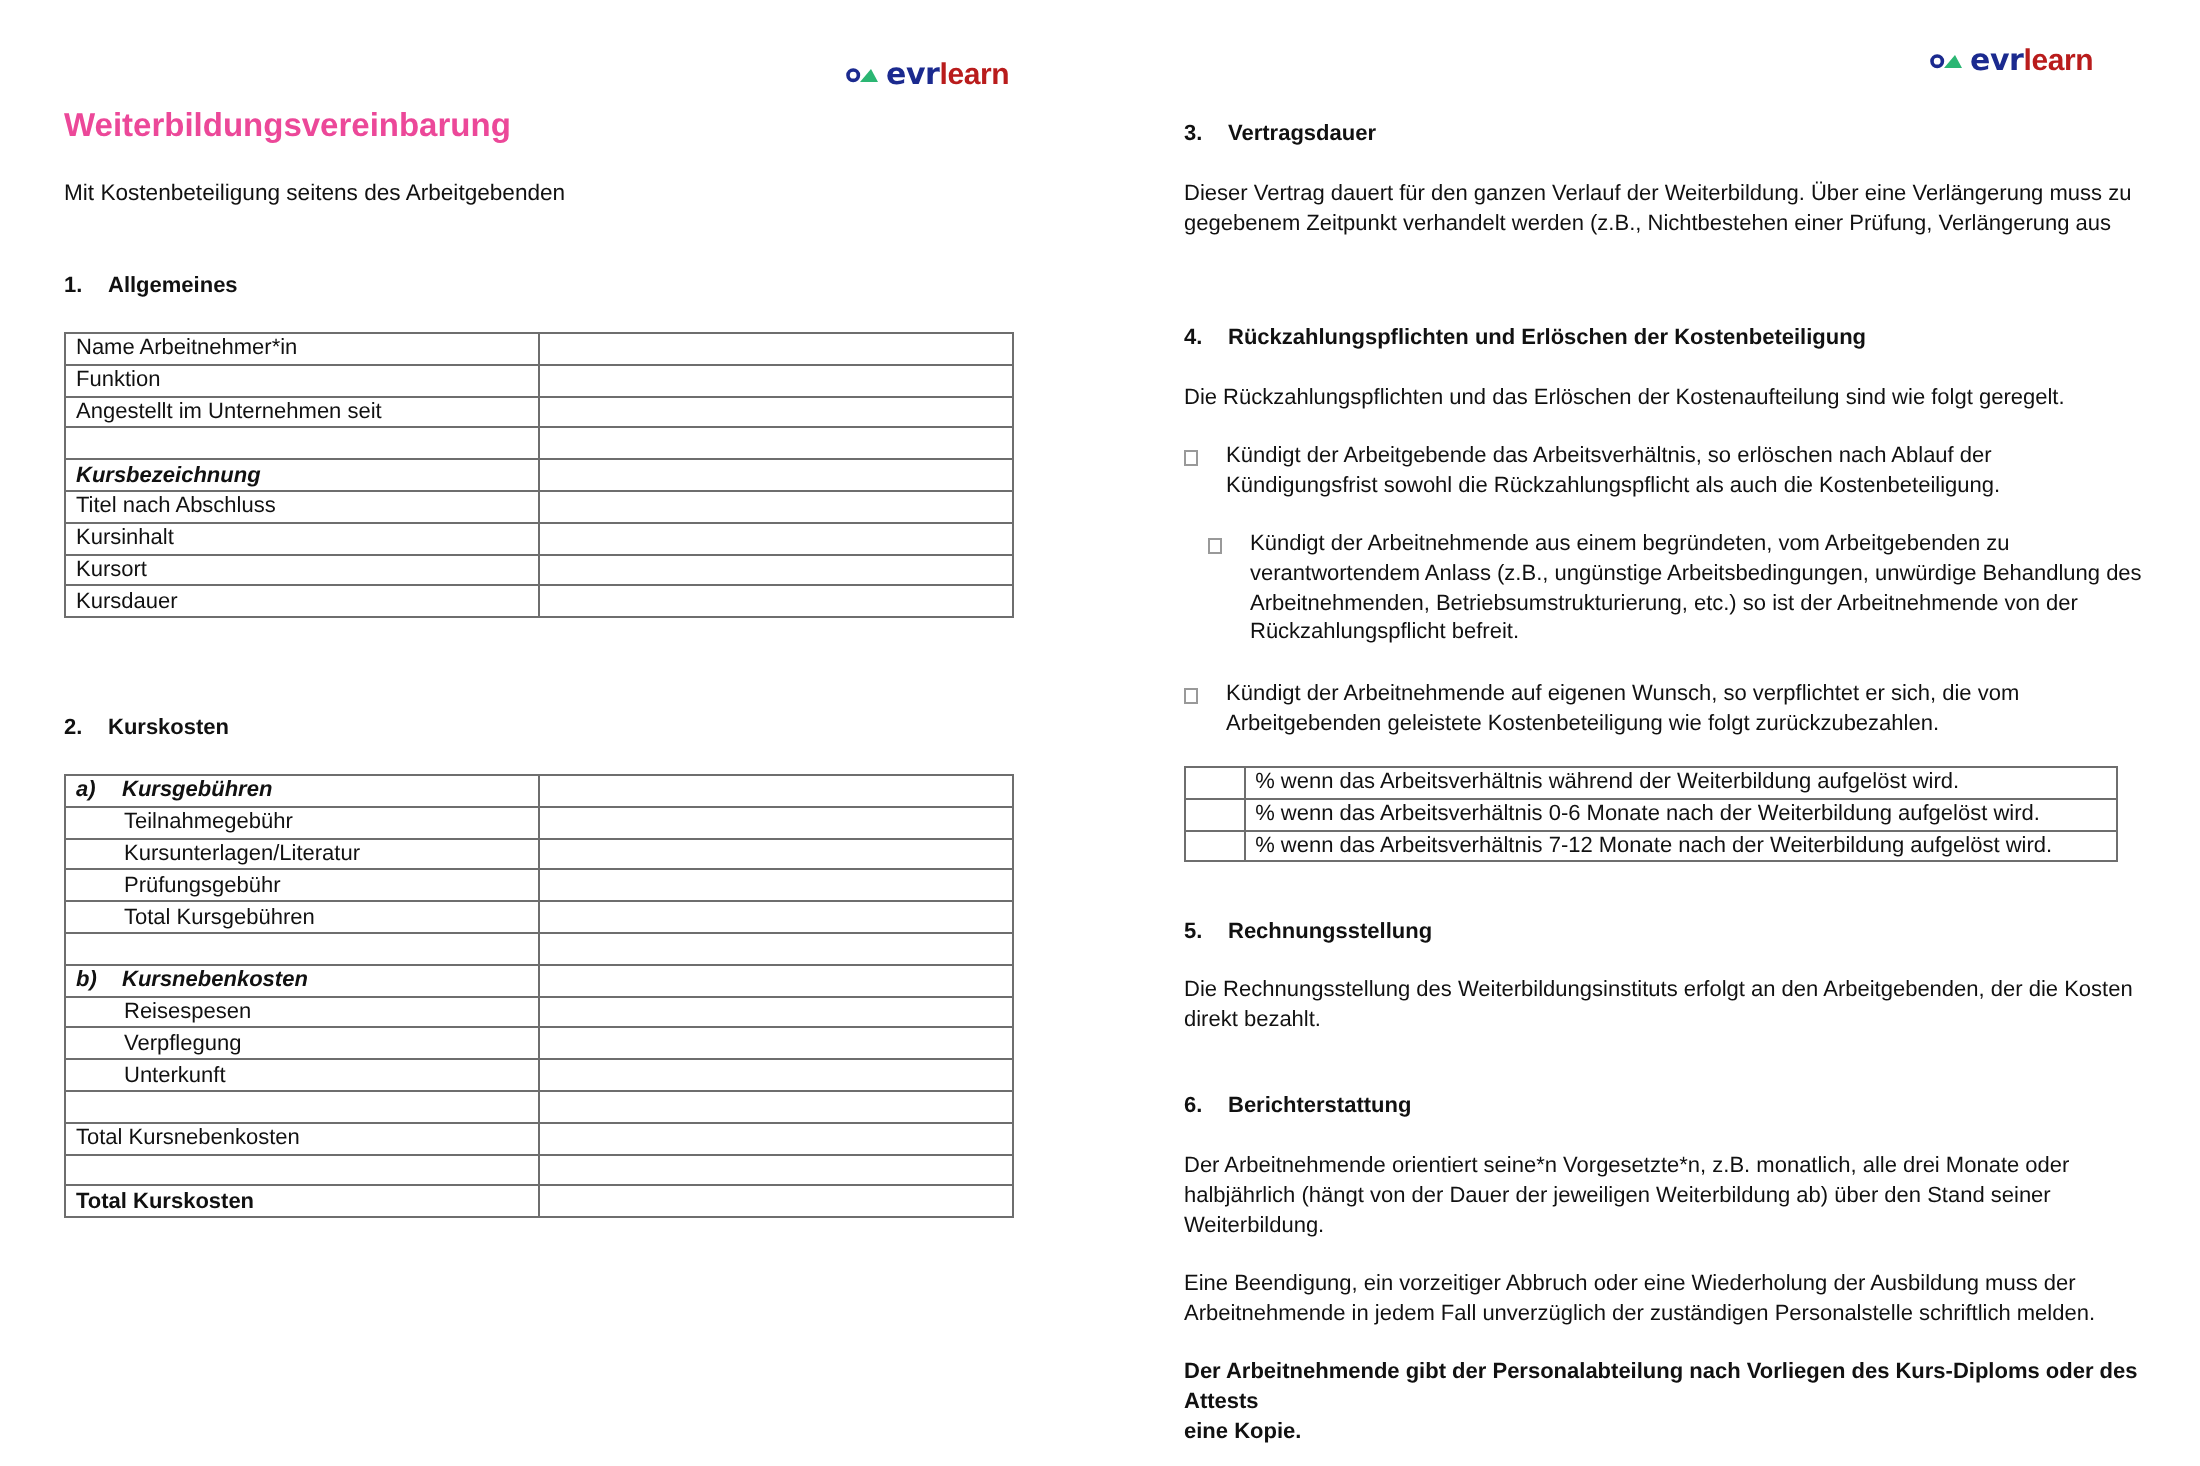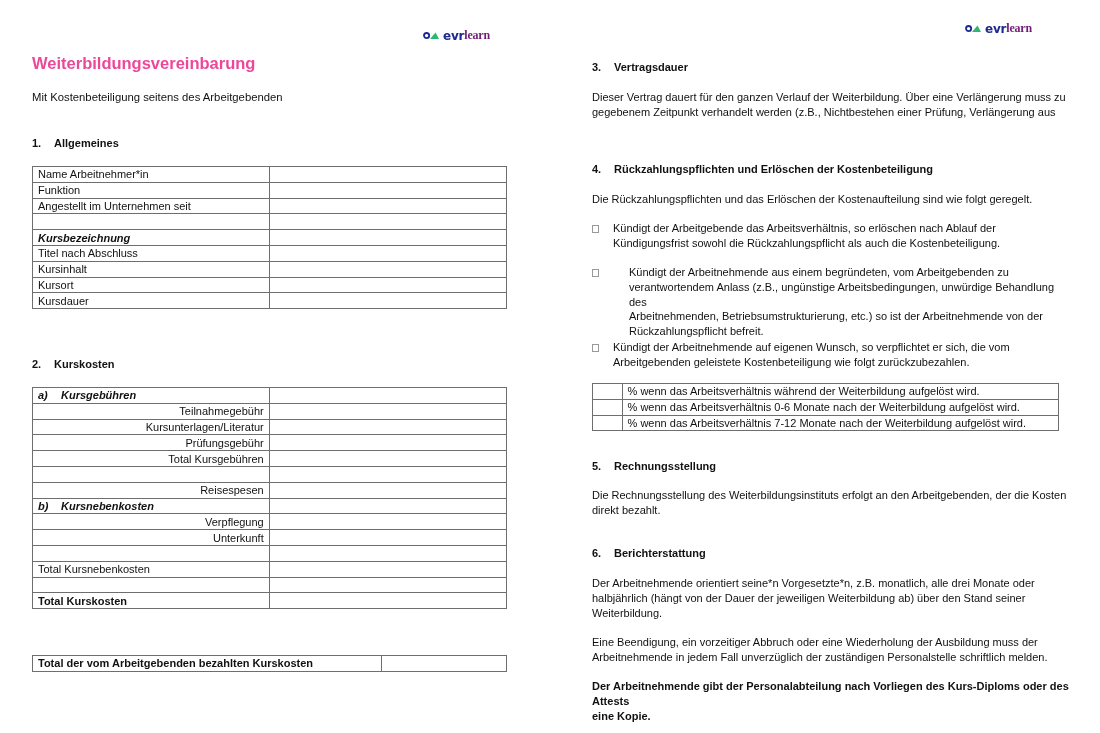--- a/index.html
+++ b/index.html
@@ -3,40 +3,40 @@
   <meta charset="utf-8">
   <style>
     * { box-sizing: border-box; margin: 0; padding: 0; }
     html, body { width: 1100px; height: 733px; background: #ffffff; overflow: hidden; }
     body { font-family: "Liberation Sans", sans-serif; color: #111111; font-size: 11px; position: relative; }
 
     .page { position: absolute; top: 0; width: 550px; height: 733px; background: #fff; }
     .page-left { left: 0; }
     .page-right { left: 550px; }
 
-    .logo { position: absolute; display: flex; align-items: center; font-weight: bold; font-size: 12px; letter-spacing: -0.2px; justify-content: center; }
+    .logo { position: absolute; display: flex; align-items: center; font-weight: bold; font-size: 15px; letter-spacing: -0.2px; justify-content: center; }
     .logo .mark { display: inline-flex; align-items: center; margin-right: 2px; }
     .logo .evr { color: #1b2a8f; font-family: "DejaVu Sans", sans-serif; }
-    .logo .learn { color: #701a75; font-family: Liberation Serif, serif; }
+    .logo .learn { color: #b91c1c; font-family: Liberation Sans, sans-serif; }
     .page-left .logo { left: 423px; top: 28px; }
     .page-right .logo { left: 415px; top: 21px; }
 
     .doc-title { position: absolute; left: 32px; top: 54px; font-size: 16.5px; font-weight: bold; color: #ec4899; }
     .doc-subtitle { position: absolute; left: 32px; top: 91px; font-size: 11.3px; }
 
     .section-heading { position: absolute; font-size: 11px; font-weight: bold; display: flex; }
     .section-heading .num { width: 22px; display: inline-block; }
 
     table.form { position: absolute; border-collapse: collapse; font-size: 11px; }
     table.form td { border: 1px solid #6e6e6e; height: 15.8px; padding: 0 5px; line-height: 14px; white-space: nowrap; vertical-align: middle; }
     table.form td.value { }
     .italic-bold { font-style: italic; font-weight: bold; }
     .bold { font-weight: bold; }
     .subletter { display: inline-block; width: 23px; font-style: italic; font-weight: bold; }
-    .indent { padding-left: 29px !important; text-align: right; }
+    .indent { padding-left: 29px !important; }
 
     .para { position: absolute; font-size: 11px; line-height: 14.8px; width: 478px; }
     .bullet { position: absolute; font-size: 11px; line-height: 14.8px; display: flex; width: 470px; }
     .bullet .box { width: 21px; flex: none; color: #777; font-size: 9px; padding-top: 1px; }
     .bullet .box span { display: inline-block; width: 7px; height: 8px; border: 1px solid #999; margin-top: 3px; }
   </style>
 </head>
 <body>
 
 <div class="page page-left">
@@ -134,25 +134,25 @@
     </tr>
     <tr>
       <td class="indent">Total Kursgebühren</td>
       <td></td>
     </tr>
     <tr>
       <td></td>
       <td></td>
     </tr>
     <tr>
+      <td class="italic-bold"><span class="subletter">b)</span><span>Kursnebenkosten</span></td>
+      <td></td>
+    </tr>
+    <tr>
       <td class="indent">Reisespesen</td>
-      <td></td>
-    </tr>
-    <tr>
-      <td class="italic-bold"><span class="subletter">b)</span><span>Kursnebenkosten</span></td>
       <td></td>
     </tr>
     <tr>
       <td class="indent">Verpflegung</td>
       <td></td>
     </tr>
     <tr>
       <td class="indent">Unterkunft</td>
       <td></td>
     </tr>
@@ -168,32 +168,20 @@
       <td></td>
       <td></td>
     </tr>
     <tr>
       <td class="bold">Total Kurskosten</td>
       <td></td>
     </tr>
   </tbody>
     </table>
 
-  <table class="form" style="left:32px; top:655px; width:475px;">
-    <colgroup>
-        <col style="width:349px">
-        <col style="width:126px">
-      </colgroup>
-    <tbody>
-        <tr>
-      <td class="bold">Total der vom Arbeitgebenden bezahlten Kurskosten</td>
-      <td></td>
-    </tr>
-  </tbody>
-    </table>
 </div>
 
 <div class="page page-right">
 
   <div class="logo">
     <span class="mark">
       <svg width="18" height="9" viewBox="0 0 18 9">
         <circle cx="3.6" cy="4.6" r="2.6" fill="none" stroke="#1b2a8f" stroke-width="1.8"></circle>
         <polygon points="7,8 12.5,1.5 16,8" fill="#2bb673"></polygon>
       </svg>
@@ -218,21 +206,21 @@
   <div class="para" style="left:42px; top:192px;">Die Rückzahlungspflichten und das Erlöschen der Kostenaufteilung sind wie folgt geregelt.</div>
 
   <div class="bullet" style="left:42px; top:221px;">
     <div class="box"><span></span></div>
     <div>
       <div>Kündigt der Arbeitgebende das Arbeitsverhältnis, so erlöschen nach Ablauf der</div>
       <div>Kündigungsfrist sowohl die Rückzahlungspflicht als auch die Kostenbeteiligung.</div>
     </div>
   </div>
 
-  <div class="bullet" style="left:42px; top:265px;gap:16px;">
+  <div class="bullet" style="left:54px; top:265px;">
     <div class="box"><span></span></div>
     <div style="width:460px;">
       <div>Kündigt der Arbeitnehmende aus einem begründeten, vom Arbeitgebenden zu</div>
       <div>verantwortendem Anlass (z.B., ungünstige Arbeitsbedingungen, unwürdige Behandlung des</div>
       <div>Arbeitnehmenden, Betriebsumstrukturierung, etc.) so ist der Arbeitnehmende von der</div>
       <div>Rückzahlungspflicht befreit.</div>
     </div>
   </div>
 
   <div class="bullet" style="left:42px; top:340px;">

